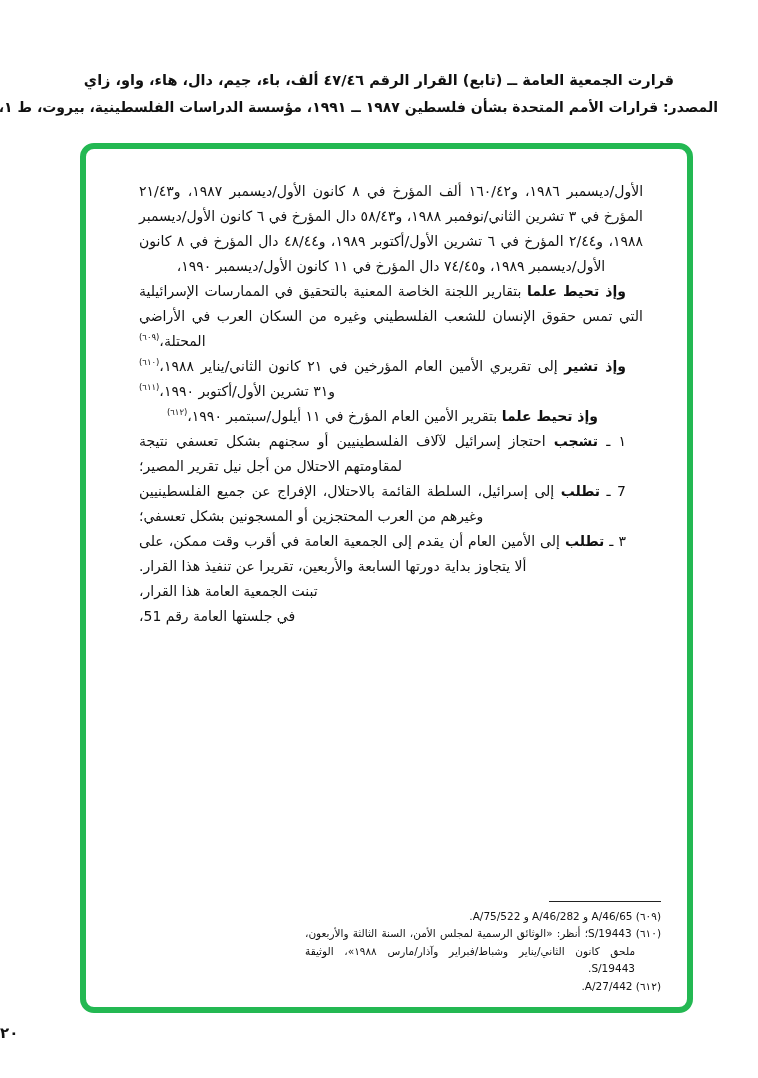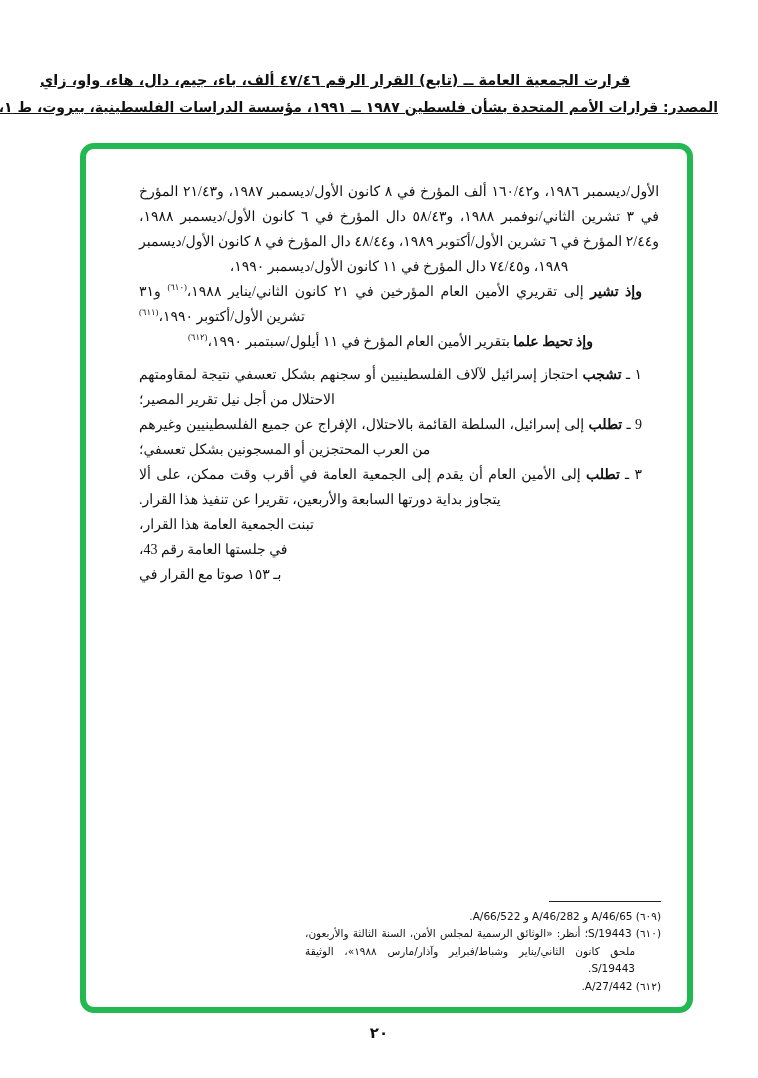--- a/index.html
+++ b/index.html
@@ -7,21 +7,21 @@
     position:relative;
     width:758px;height:1078px;
     background:#ffffff;
     overflow:hidden;
     font-family:"DejaVu Sans", sans-serif;
     color:#111;
   }
   
   .header{
     position:absolute;top:72px;left:40px;right:40px;
-    direction:rtl;text-align:left;text-decoration:underline;
+    direction:rtl;text-align:center;
   }
   .header-title{
     font-size:14.5px;font-weight:bold;letter-spacing:0;
     white-space:nowrap;
   }
   .header-source{
     margin-top:11px;
     font-size:14px;font-weight:bold;
     white-space:nowrap;
   }
@@ -31,33 +31,32 @@
     left:80px;top:143px;
     width:613px;height:870px;
     box-sizing:border-box;
     border:6px solid #23b852;
     border-radius:14px;
     background:#fff;
   }
   
   .content{
     position:absolute;
-    top:30px;right:28px;left:53px;
+    top:30px;right:44px;left:53px;
     direction:rtl;
     font-size:14px;
     line-height:25px;
     text-align:justify;
-    font-family:Liberation Serif, serif;
   }
   .para{margin:0;}
   .para.indent{text-indent:17px;}
   .last-left{text-align-last:left;}
   .last-center{text-align-last:center;}
   .item{margin:0;text-indent:17px;text-align:justify;text-align-last:left;}
-  .item-1{margin-top:8px;}
+  .item-1{}
   .adopt-line{text-align:right;text-align-last:left;}
   b{font-weight:bold;}
   sup.fnref{
     font-size:8.5px;
     line-height:0;
     vertical-align:6px;
     letter-spacing:0;
   }
   
   .footnotes{
@@ -79,60 +78,59 @@
     text-indent:-26px;   
     text-align:justify;
     text-align-last:right;
     margin:0;
   }
   .fn .fn-num{white-space:nowrap;}
   
   .page-number{
     position:absolute;
     top:1024px;left:0;right:0;
-    text-align:center;
     font-size:15px;font-weight:bold;
   }
 </style>
 </head>
 <body>
 
 <div class="page" style="color: rgb(17, 17, 17);">
 
   <div class="header">
     <div class="header-title">قرارت الجمعية العامة ــ (تابع) القرار الرقم ٤٧/٤٦ ألف، باء، جيم، دال، هاء، واو، زاي</div>
     <div class="header-source">المصدر: قرارات الأمم المتحدة بشأن فلسطين ١٩٨٧ ــ ١٩٩١، مؤسسة الدراسات الفلسطينية، بيروت، ط ١، ١٩٩٥، مج ٤، ص ٢٦٩ ــ ٢٨٤'</div>
   </div>
 
   <div class="frame" style="border-color: rgb(35, 184, 82);">
     <div class="content">
 
       <p class="para last-center">الأول/ديسمبر ١٩٨٦، و١٦٠/٤٢ ألف المؤرخ في ٨ كانون الأول/ديسمبر ١٩٨٧، و٢١/٤٣ المؤرخ في ٣ تشرين الثاني/نوفمبر ١٩٨٨، و٥٨/٤٣ دال المؤرخ في ٦ كانون الأول/ديسمبر ١٩٨٨، و٢/٤٤ المؤرخ في ٦ تشرين الأول/أكتوبر ١٩٨٩، و٤٨/٤٤ دال المؤرخ في ٨ كانون الأول/ديسمبر ١٩٨٩، و٧٤/٤٥ دال المؤرخ في ١١ كانون الأول/ديسمبر ١٩٩٠،</p>
 
+      <p class="para indent last-left"><b>وإذ تحيط علما</b><span> بتقارير اللجنة الخاصة المعنية بالتحقيق في الممارسات الإسرائيلية التي تمس حقوق الإنسان للشعب الفلسطيني وغيره من السكان العرب في الأراضي المحتلة،</span><sup class="fnref">(٦٠٩)</sup></p>
 
       <p class="para indent last-left"><b>وإذ تشير</b><span> إلى تقريري الأمين العام المؤرخين في ٢١ كانون الثاني/يناير ١٩٨٨،</span><sup class="fnref">(٦١٠)</sup><span> و٣١ تشرين الأول/أكتوبر ١٩٩٠،</span><sup class="fnref">(٦١١)</sup></p>
 
       <p class="para indent last-center"><b>وإذ تحيط علما</b><span> بتقرير الأمين العام المؤرخ في ١١ أيلول/سبتمبر ١٩٩٠،</span><sup class="fnref">(٦١٢)</sup></p>
 
       <p class="item item-1"><span>١ ـ </span><b>تشجب</b><span> احتجاز إسرائيل لآلاف الفلسطينيين أو سجنهم بشكل تعسفي نتيجة لمقاومتهم الاحتلال من أجل نيل تقرير المصير؛</span></p>
 
-      <p class="item"><span>9 ـ </span><b>تطلب</b><span> إلى إسرائيل، السلطة القائمة بالاحتلال، الإفراج عن جميع الفلسطينيين وغيرهم من العرب المحتجزين أو المسجونين بشكل تعسفي؛</span></p>
+      <p class="item"><span>7 ـ </span><b>تطلب</b><span> إلى إسرائيل، السلطة القائمة بالاحتلال، الإفراج عن جميع الفلسطينيين وغيرهم من العرب المحتجزين أو المسجونين بشكل تعسفي؛</span></p>
 
       <p class="item"><span>٣ ـ </span><b>تطلب</b><span> إلى الأمين العام أن يقدم إلى الجمعية العامة في أقرب وقت ممكن، على ألا يتجاوز بداية دورتها السابعة والأربعين، تقريرا عن تنفيذ هذا القرار.</span></p>
 
       <div class="adopt-line">تبنت الجمعية العامة هذا القرار،</div>
-      <div class="adopt-line">في جلستها العامة رقم 43،</div>
-      <div class="adopt-line">بـ ١٥٣ صوتا مع القرار في</div>
+      <div class="adopt-line">في جلستها العامة رقم 51،</div>
 
     </div>
 
     <div class="footnotes">
       <div class="fn-rule"></div>
 
-      <p class="fn"><span class="fn-num">(٦٠٩)</span><span> A/46/65 و A/46/282 و A/66/522.</span></p>
+      <p class="fn"><span class="fn-num">(٦٠٩)</span><span> A/46/65 و A/46/282 و A/75/522.</span></p>
 
       <p class="fn"><span class="fn-num">(٦١٠)</span><span> S/19443؛ أنظر: «الوثائق الرسمية لمجلس الأمن، السنة الثالثة والأربعون، ملحق كانون الثاني/يناير وشباط/فبراير وآذار/مارس ١٩٨٨»، الوثيقة S/19443.</span></p>
 
 
       <p class="fn"><span class="fn-num">(٦١٢)</span><span> A/27/442.</span></p>
     </div>
   </div>
 
   <div class="page-number">٢٠</div>
 

